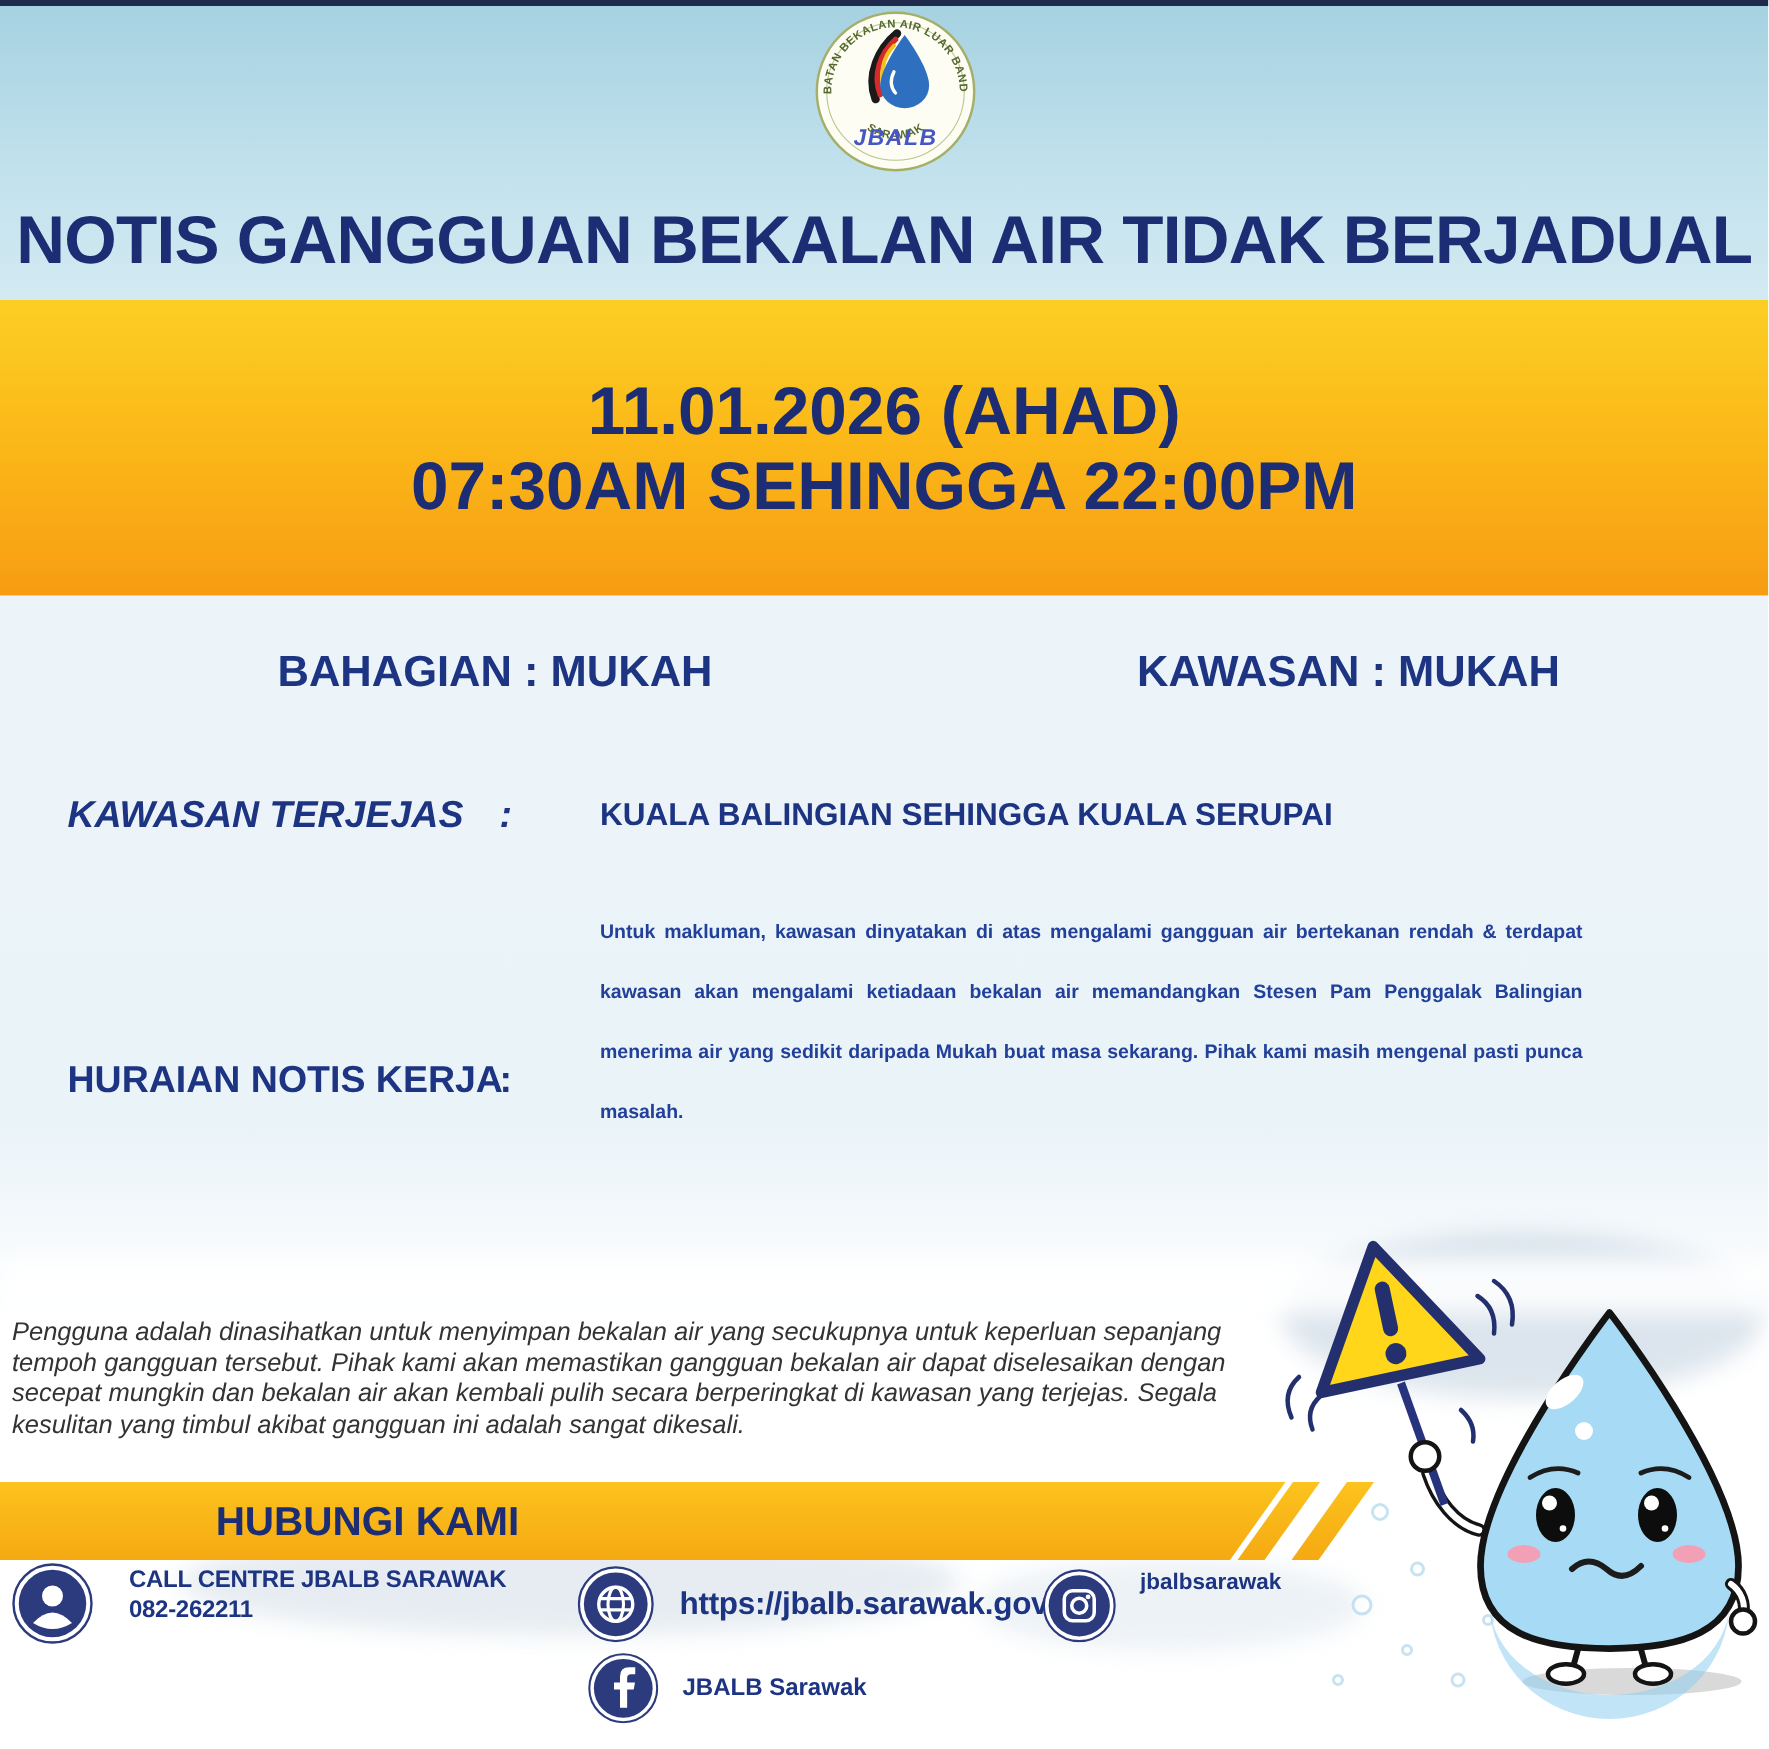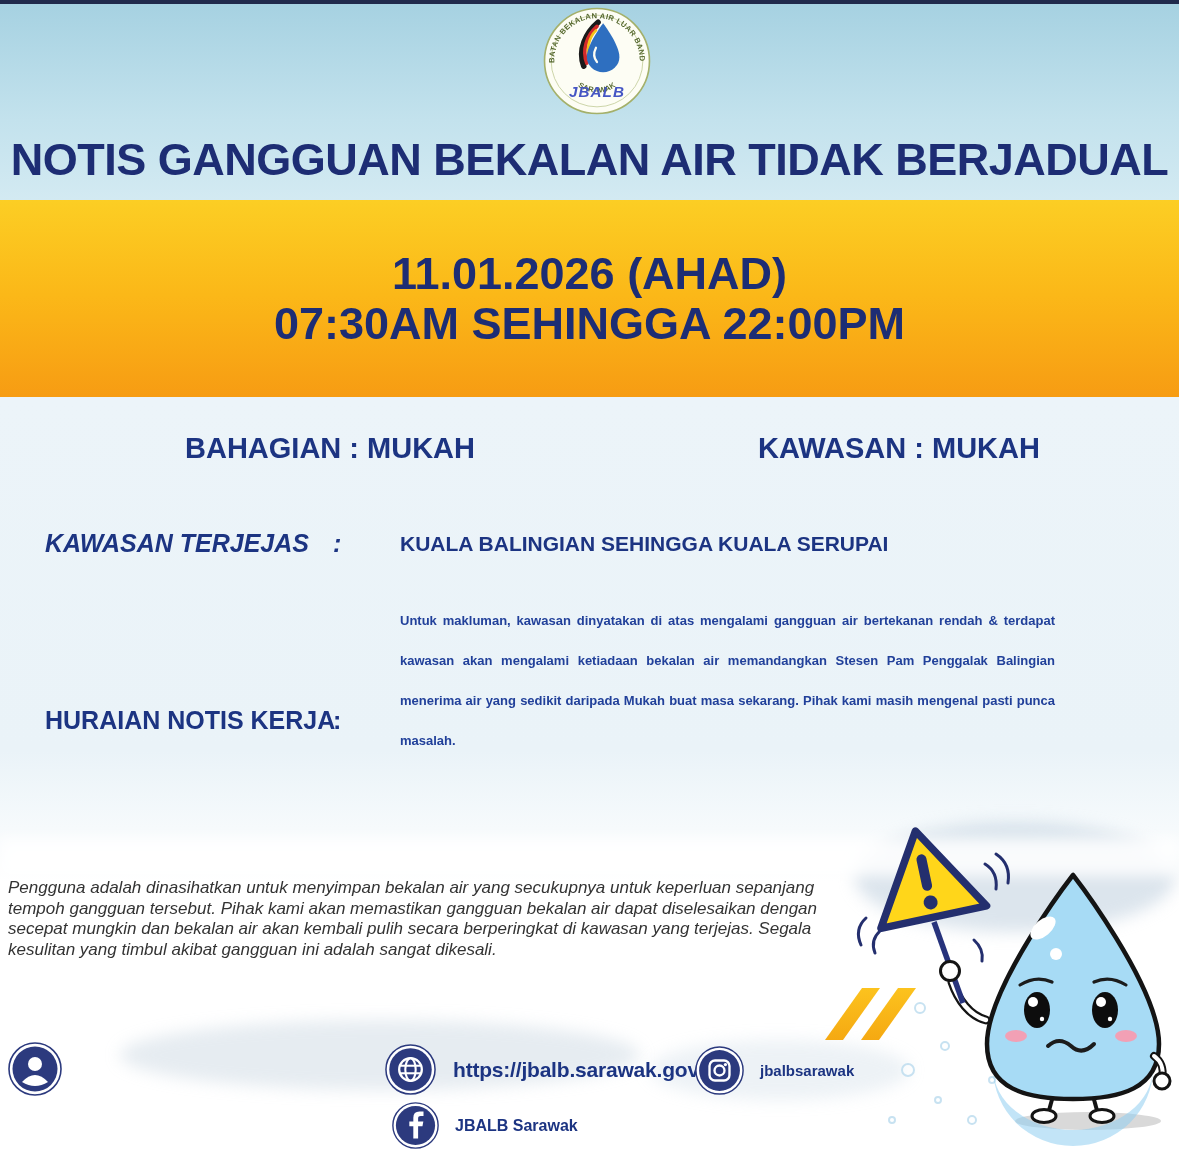--- a/index.html
+++ b/index.html
@@ -44,21 +44,21 @@
   .stripe{position:absolute;top:988px;height:52px;width:120px;left:820px;z-index:3;
     background:linear-gradient(180deg,#fcc31e,#f5a912);}
   .stripe1{clip-path:polygon(42px 0,60px 0,23px 100%,5px 100%);}
   .stripe2{clip-path:polygon(78px 0,96px 0,59px 100%,41px 100%);}
   .contact-item{position:absolute;display:flex;z-index:4;}
   .contact-item .ctext{color:var(--label-navy,#233d8d);font-weight:bold;}
   .ci-call{left:8px;top:1042px;align-items:flex-start;}
   .ci-call .ctext{margin-left:24px;font-size:16px;line-height:20px;padding-top:2px;letter-spacing:-0.2px;}
   .ci-web{left:385px;top:1044px;align-items:center;}
   .ci-web .ctext{margin-left:17px;font-size:21px;letter-spacing:-0.2px;}
-  .ci-ig{left:695px;top:1046px;align-items:center;}
+  .ci-ig{left:695px;top:1046px;}
   .ci-ig .ctext{margin-left:16px;font-size:15px;}
   .ci-fb{left:392px;top:1102px;align-items:center;}
   .ci-fb .ctext{margin-left:16px;font-size:16px;}
   .mascot{position:absolute;left:850px;top:818px;width:330px;height:348px;z-index:5;}
   .arc-text{font-size:7.4px;font-weight:bold;fill:#55682e;letter-spacing:0.4px;}
   .logo-acronym{font-size:15px;font-weight:bold;font-style:italic;fill:#4656c4;letter-spacing:1px;}
 </style>
 </head>
 <body>
 
@@ -104,30 +104,37 @@
   <div class="kawasan-label">KAWASAN TERJEJAS</div>
   <div class="kawasan-colon">:</div>
   <div class="kawasan-value">KUALA BALINGIAN SEHINGGA KUALA SERUPAI</div>
 
   <div class="huraian-label">HURAIAN NOTIS KERJA</div>
   <div class="huraian-colon">:</div>
   <div class="huraian-text">Untuk makluman, kawasan dinyatakan di atas mengalami gangguan air bertekanan rendah &amp; terdapat kawasan akan mengalami ketiadaan bekalan air memandangkan Stesen Pam Penggalak Balingian menerima air yang sedikit daripada Mukah buat masa sekarang. Pihak kami masih mengenal pasti punca masalah.</div>
 
   <div class="advisory">Pengguna adalah dinasihatkan untuk menyimpan bekalan air yang secukupnya untuk keperluan sepanjang tempoh gangguan tersebut. Pihak kami akan memastikan gangguan bekalan air dapat diselesaikan dengan secepat mungkin dan bekalan air akan kembali pulih secara berperingkat di kawasan yang terjejas. Segala kesulitan yang timbul akibat gangguan ini adalah sangat dikesali.</div>
 
+  <div class="contact-banner">
+    <div class="contact-banner-title">HUBUNGI KAMI</div>
+  </div>
   <div class="stripe stripe1"></div>
   <div class="stripe stripe2"></div>
 
   <div class="contact-item ci-call">
     <svg width="54" height="54" viewBox="0 0 54 54">
       <circle cx="27" cy="27" r="26" fill="#fff" stroke="#2c3a7e" stroke-width="1.6"></circle>
       <circle cx="27" cy="27" r="22.5" fill="#2c3a7e"></circle>
       <circle cx="27" cy="22" r="7" fill="#fff"></circle>
       <path d="M14,40 q13,-14 26,0 q-13,8 -26,0 Z" fill="#fff"></path>
     </svg>
+    <div class="ctext">
+      <div>CALL CENTRE JBALB SARAWAK</div>
+      <div>082-262211</div>
+    </div>
   </div>
 
   <div class="contact-item ci-web">
     <svg width="51" height="51" viewBox="0 0 54 54">
       <circle cx="27" cy="27" r="26" fill="#fff" stroke="#2c3a7e" stroke-width="1.6"></circle>
       <circle cx="27" cy="27" r="22.5" fill="#2c3a7e"></circle>
       <circle cx="27" cy="27" r="12" fill="none" stroke="#fff" stroke-width="2.4"></circle>
       <ellipse cx="27" cy="27" rx="5.5" ry="12" fill="none" stroke="#fff" stroke-width="2.2"></ellipse>
       <line x1="15.5" y1="23" x2="38.5" y2="23" stroke="#fff" stroke-width="2.2"></line>
       <line x1="15.5" y1="31" x2="38.5" y2="31" stroke="#fff" stroke-width="2.2"></line>

